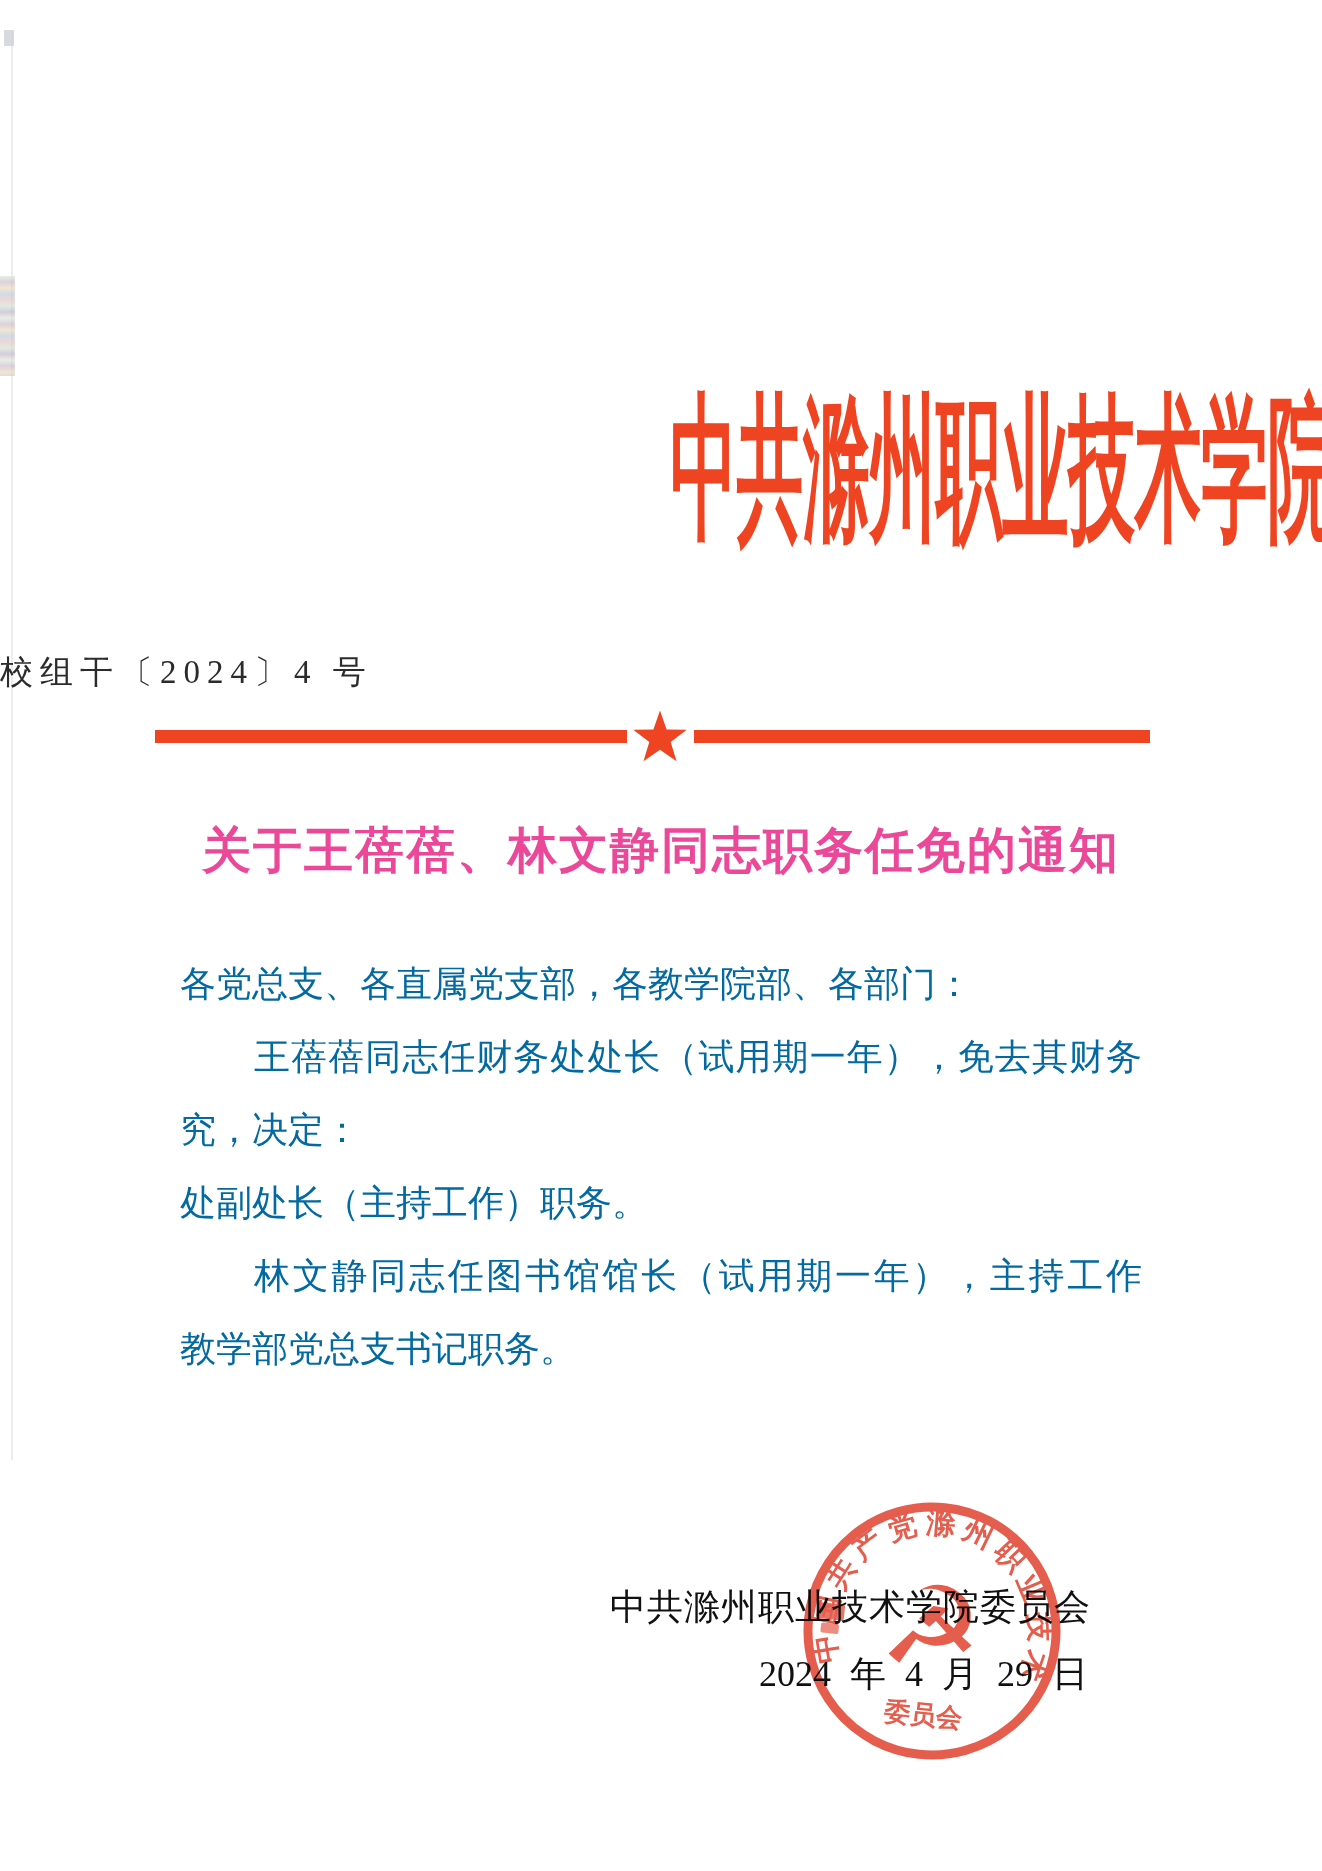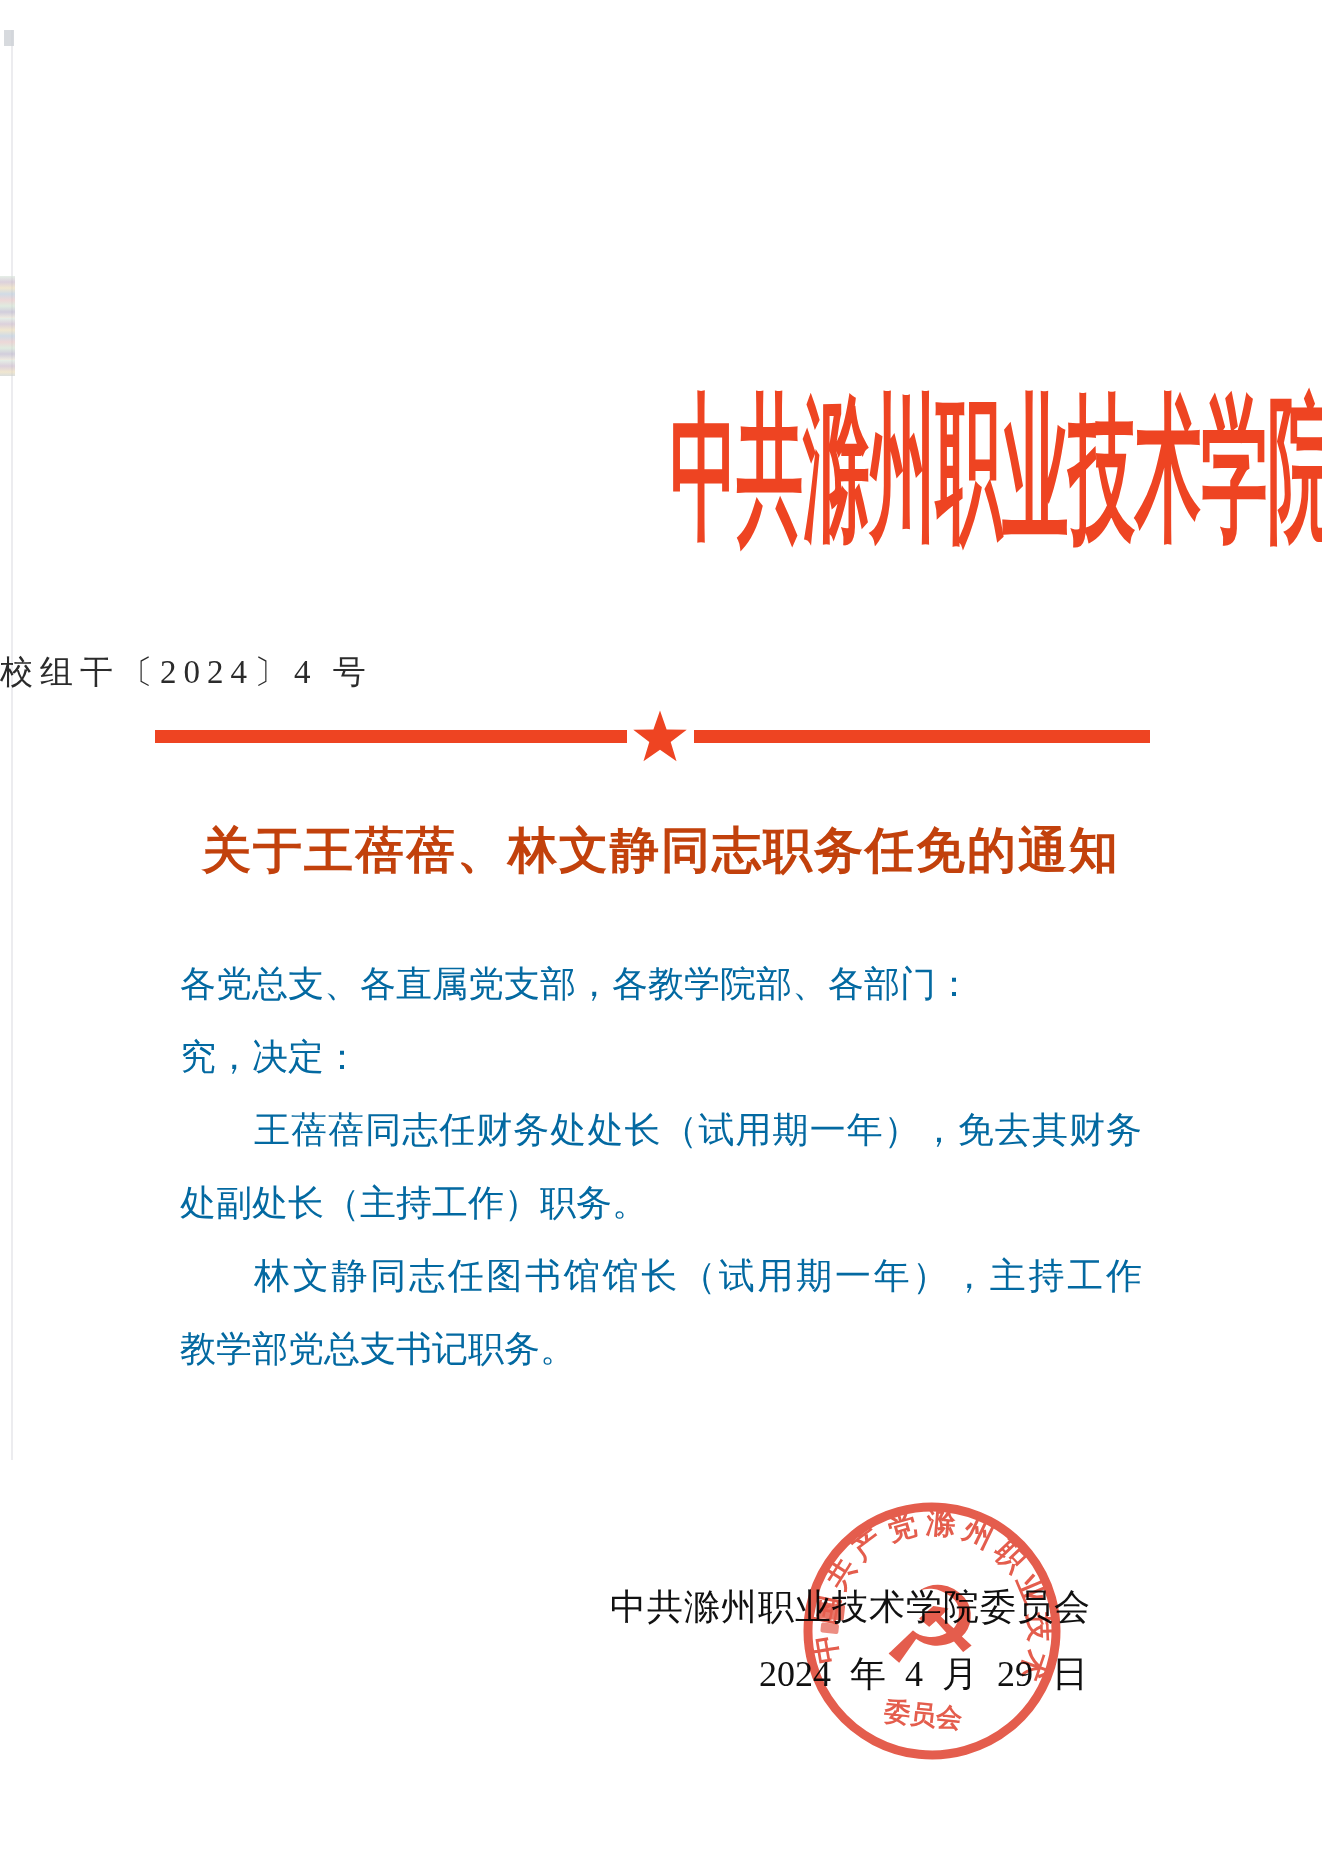--- a/index.html
+++ b/index.html
@@ -47,21 +47,21 @@
   .rule-left,.rule-right{
     position:absolute;top:730px;height:13px;
   }
   .rule-left{left:155px;width:472px;}
   .rule-right{left:694px;width:456px;}
   .rule-star{position:absolute;left:630px;top:710px;width:60px;height:57px;}
   
   .doc-title{
     position:absolute;top:818px;left:0;width:100%;
     text-align:center;
-    font-size:49px;font-weight:900;letter-spacing:2px;color:#c2410c;
+    font-size:49px;font-weight:900;letter-spacing:2px;color:#ec4899;
   }
   
   .body-text{
     position:absolute;left:180px;top:948px;width:962px;
     font-size:36px;line-height:73px;color:#0369a1;
   }
   .body-text .line{height:73px;white-space:nowrap;}
   .body-text .line.just{
     white-space:normal;
     text-align:justify;
@@ -104,22 +104,22 @@
   <div class="rule-left" style="background:#ee4422"></div>
   <svg class="rule-star" viewBox="0 0 64 60" aria-hidden="true">
     <polygon fill="#ee4422" points="32,0 39.05,20.29 60.53,20.73 43.41,33.71 49.63,54.27 32,42 14.37,54.27 20.59,33.71 3.47,20.73 24.95,20.29"></polygon>
   </svg>
   <div class="rule-right" style="background:#ee4422"></div>
 
   <div class="doc-title">关于王蓓蓓、林文静同志职务任免的通知</div>
 
   <div class="body-text">
     <div class="line">各党总支、各直属党支部，各教学院部、各部门：</div>
+    <div class="line just indent">王蓓蓓同志任财务处处长（试用期一年），免去其财务</div>
     <div class="line">究，决定：</div>
-    <div class="line just indent">王蓓蓓同志任财务处处长（试用期一年），免去其财务</div>
     <div class="line">处副处长（主持工作）职务。</div>
     <div class="line just indent">林文静同志任图书馆馆长（试用期一年），主持工作</div>
     <div class="line">教学部党总支书记职务。</div>
   </div>
 
   <div class="signature">中共滁州职业技术学院委员会</div>
   <div class="doc-date">2024 年 4 月 29 日</div>
 
   <svg class="seal" viewBox="0 0 270 270" aria-hidden="true">
     <circle cx="135" cy="135" r="124" fill="none" stroke="#e04532" stroke-width="9"></circle>

